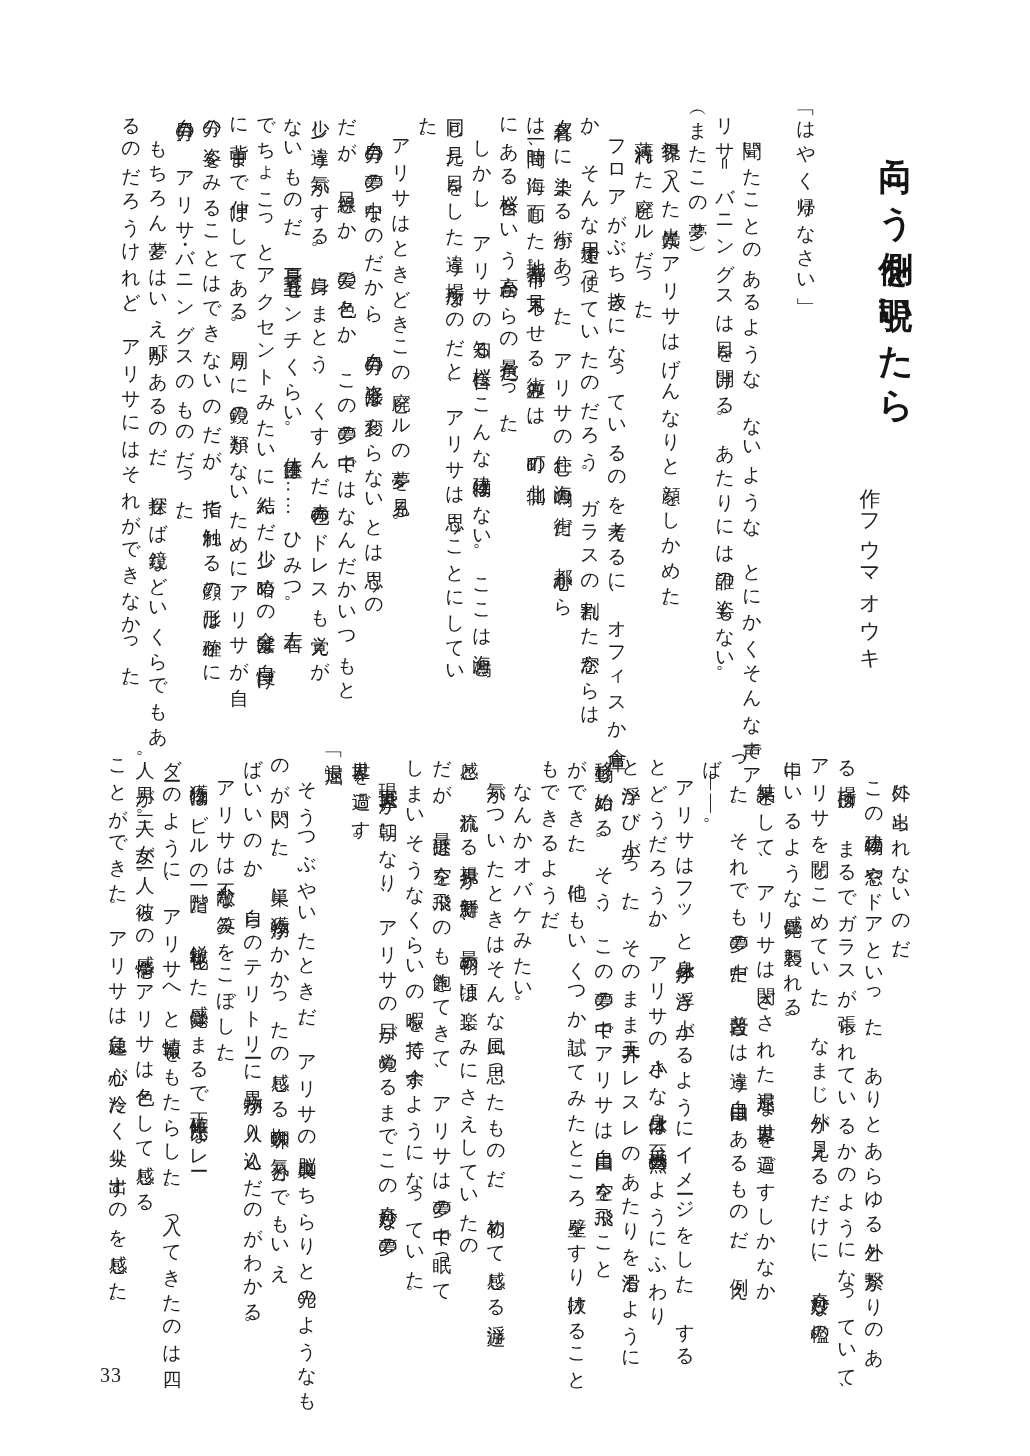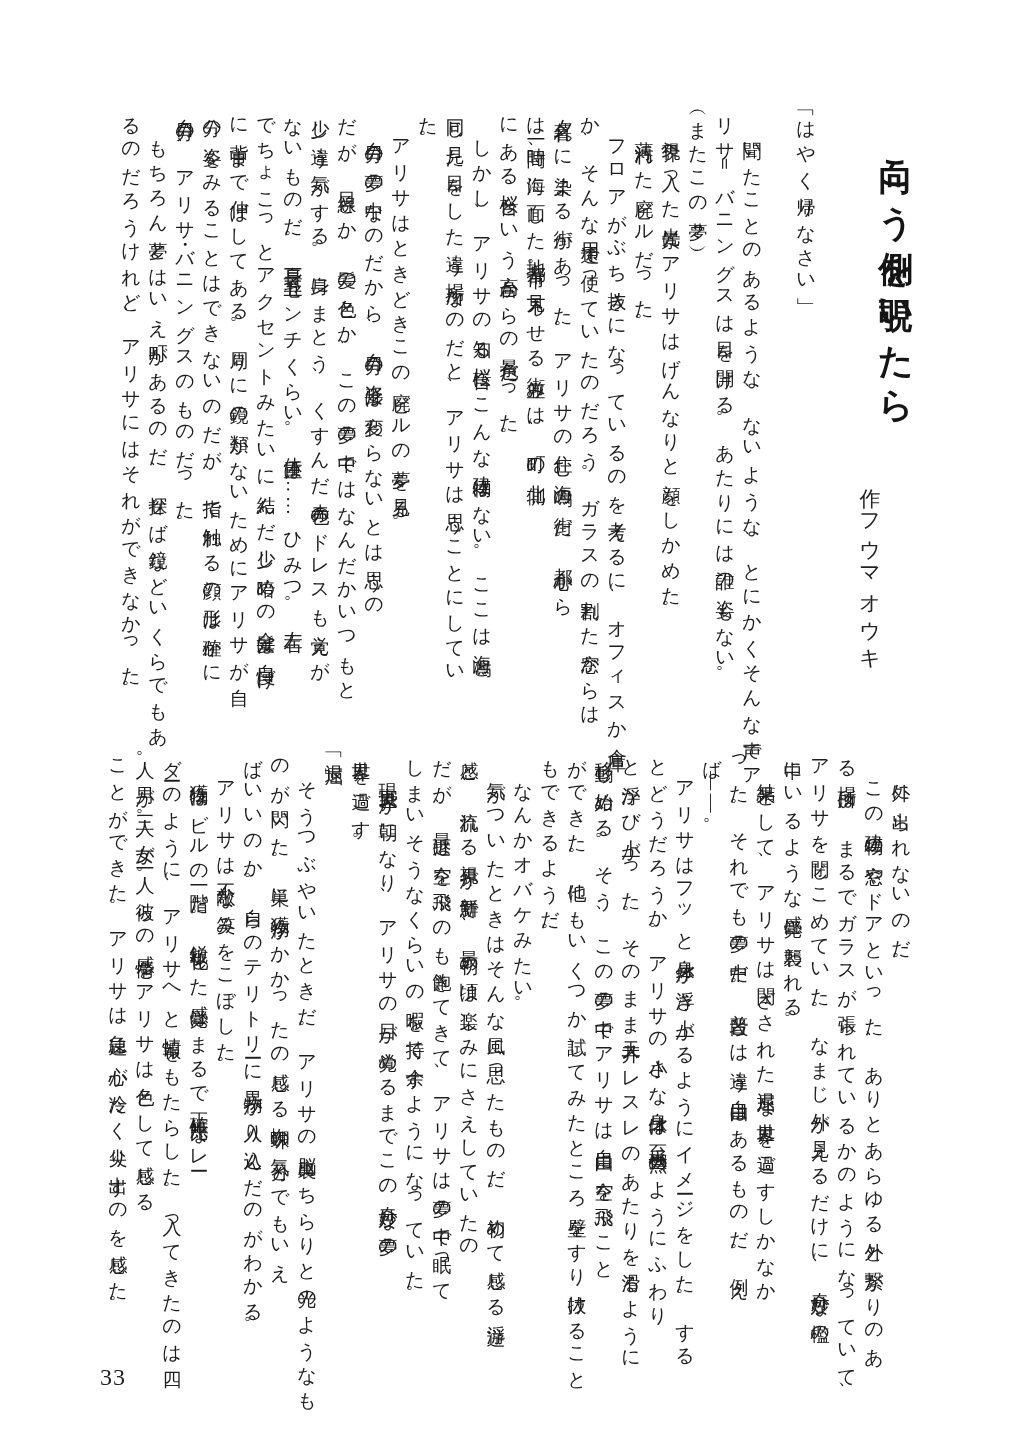--- a/index.html
+++ b/index.html
@@ -52,21 +52,21 @@
     right: 210px;
   }
   .block-bottom {
     top: 746px;
     right: 115px;
   }
   .page-number {
     position: absolute;
     left: 100px;
     top: 1364px;
-    font-size: 24px;
+    font-size: 20px;
     letter-spacing: 1px;
     color: #222222;
   }
 </style>
 </head>
 <body style="background: rgb(255, 255, 255); color: rgb(30, 30, 30);">
 
 <h1 class="story-title vt">向こう側を覗いたら</h1>
 
 <div class="author-credit vt">作　フウマオウキ</div>

